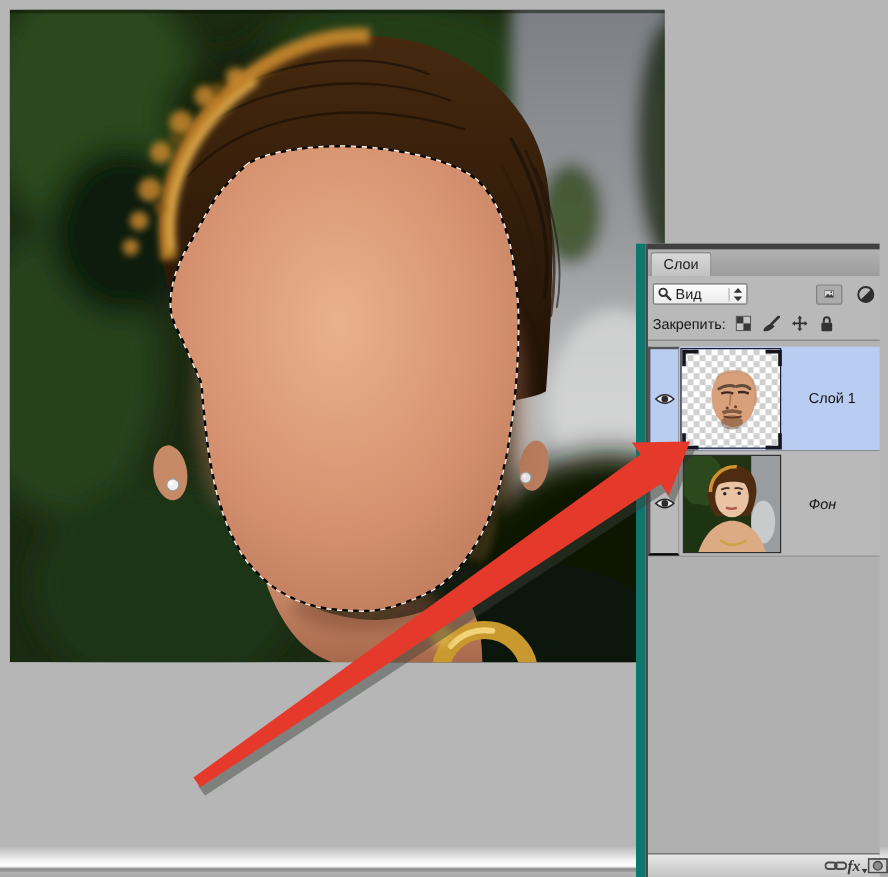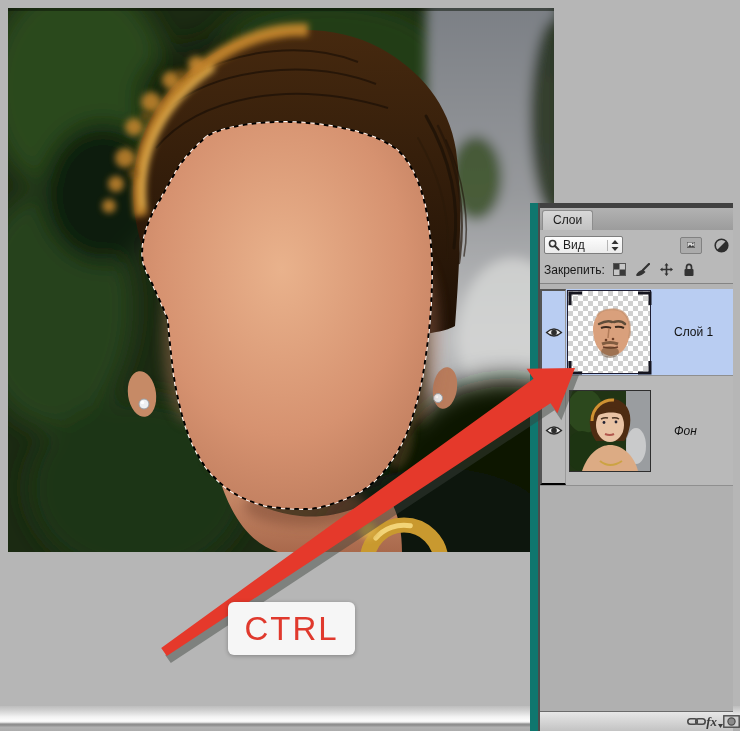--- a/index.html
+++ b/index.html
@@ -33,21 +33,21 @@
   .mini-btn{width:22px;height:17px;display:flex;align-items:center;justify-content:center;
       background:#ababab;border:1px solid #818181;border-radius:2px;margin-left:10px;}
   .plain-btn{display:flex;align-items:center;justify-content:center;margin-left:12px;background:none;border:none;padding:0;}
   .label12{font-size:12px;color:#161616;}
   .clip-label{font-size:12px;color:#161616;margin-left:6px;white-space:nowrap;}
   .lockicons{display:flex;align-items:center;gap:9px;margin-left:8px;}
   .lock-ico{display:flex;align-items:center;justify-content:center;background:none;border:none;padding:0;}
   .sep{height:5px;border-top:1px solid #848484;background:#b3b3b3;flex:0 0 auto;}
   .layer-row{display:flex;align-items:center;flex:0 0 auto;border-bottom:1px solid #8f8f8f;box-sizing:border-box;}
   .row1{height:87px;background:#b9cdf2;}
-  .row2{height:110px;text-align:right;}
+  .row2{height:88px;text-align:right;}
   .eyecell{width:26px;align-self:stretch;border-right:1px solid #9a9a9a;display:flex;align-items:center;justify-content:center;flex:0 0 auto;background:none;padding:0;}
   .thumb1{position:relative;width:84px;height:84px;margin-left:1px;box-sizing:border-box;border:1px solid #1d1d33;
      background:repeating-conic-gradient(#ffffff 0% 25%, #d0d0d0 0% 50%) 0 0/10px 10px;flex:0 0 auto;padding:0;}
   .thumb1 svg.mini{position:absolute;left:19px;top:13px;}
   .brackets{position:absolute;left:0;top:0;}
   .thumb2{width:80px;height:80px;margin-left:3px;border:1px solid #2e2e2e;box-sizing:content-box;flex:0 0 auto;padding:0;background:none;line-height:0;}
   .lname{font-size:12px;color:#111;margin-left:23px;}
   .lname.italic{font-style:italic;}
   .layers-empty{flex:1 1 auto;background:#b0b0b0;border-top:0;}
   .bottombar{height:19px;flex:0 0 auto;border-top:1px solid #6b6b6b;
@@ -432,17 +432,14 @@
         </button>
       </div>
     </div>
   </div>
 
   <svg class="arrow-overlay" width="740" height="731" viewBox="0 0 740 731">
     <polygon points="170.8,663.1 554.5,410.3 561.4,420.2 579,375 530.6,375.8 537.5,385.7 165.2,654.9" fill="#39413a" opacity="0.45"></polygon>
     <polygon points="166.8,656.1 550.5,403.3 557.4,413.2 575,368 526.6,368.8 533.5,378.7 161.2,647.9" fill="#e5392b"></polygon>
   </svg>
 
-  <div class="ctrl-box">
-    <span>CTRL</span>
-  </div>
 
 </div>
 
 </body></html>

